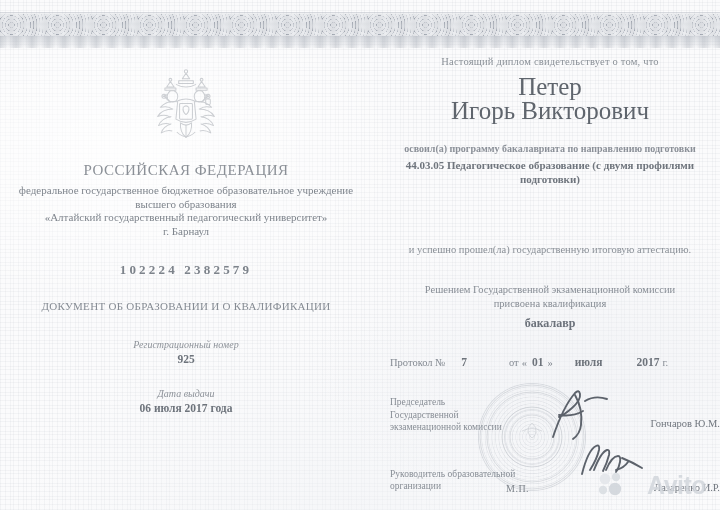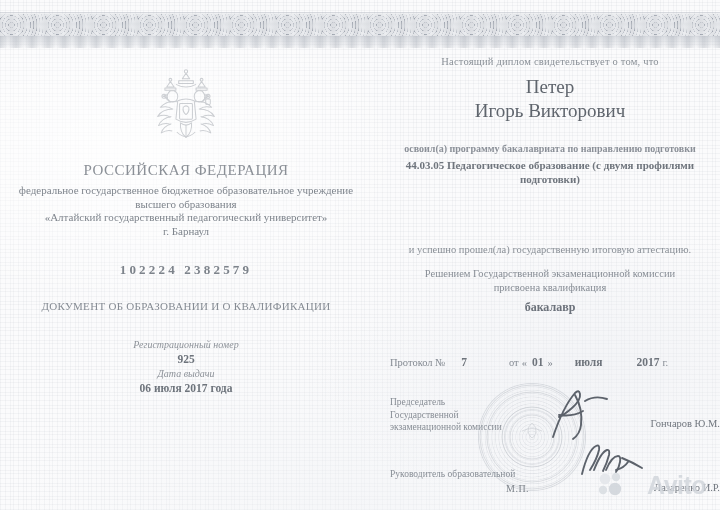--- a/index.html
+++ b/index.html
@@ -173,32 +173,32 @@
   .reg-label {
     font-style: italic;
     color: #8d9299;
     font-size: 10px;
   }
   .reg-value {
     font-weight: bold;
     color: #6e747c;
     font-size: 11.5px;
   }
-  .issue-block { margin-top: 1px; }
+  .issue-block { margin-top: 21px; }
 
   
   .r-intro {
     text-align: center;
     font-size: 10.5px;
     color: #8a9097;
     letter-spacing: 0.2px;
   }
   .r-name {
     text-align: center;
-    font-size: 19px;
+    font-size: 25px;
     line-height: 24px;
     color: #5f656d;
     margin-top: 8px;
     font-family: "Liberation Serif", "DejaVu Serif", serif;
   }
   .r-name .surname { display: block; }
   .r-name .given { display: block; }
 
   .r-program-label {
     margin-top: 20px;
@@ -217,21 +217,21 @@
   }
 
   .r-attestation {
     margin-top: 58px;
     text-align: center;
     font-size: 10.5px;
     color: #8a9097;
   }
 
   .r-qual-label {
-    margin-top: 12px;
+    margin-top: 28px;
     text-align: center;
     font-size: 10.5px;
     line-height: 13.5px;
     color: #878d95;
   }
   .r-qual-value {
     margin-top: 6px;
     text-align: center;
     font-size: 12px;
     font-weight: bold;
@@ -476,20 +476,21 @@
 
       <div class="sig-block">
         <div class="sig-row">
           <div>Председатель</div>
           <div>Государственной</div>
           <div>экзаменационной комиссии</div>
           <div class="sig-name">Гончаров Ю.М.</div>
         </div>
         <div class="sig-row sig-row-2">
           <div>Руководитель образовательной</div>
+          <div>организации</div>
           <div class="sig-name">Лазаренко И.Р.</div>
         </div>
       </div>
     </div>
   </div>
 
   <div class="seal">
     <div class="seal-rings"></div>
     <div class="seal-inner"></div>
     <svg viewBox="0 0 108 108" style="position:absolute;inset:0;">

